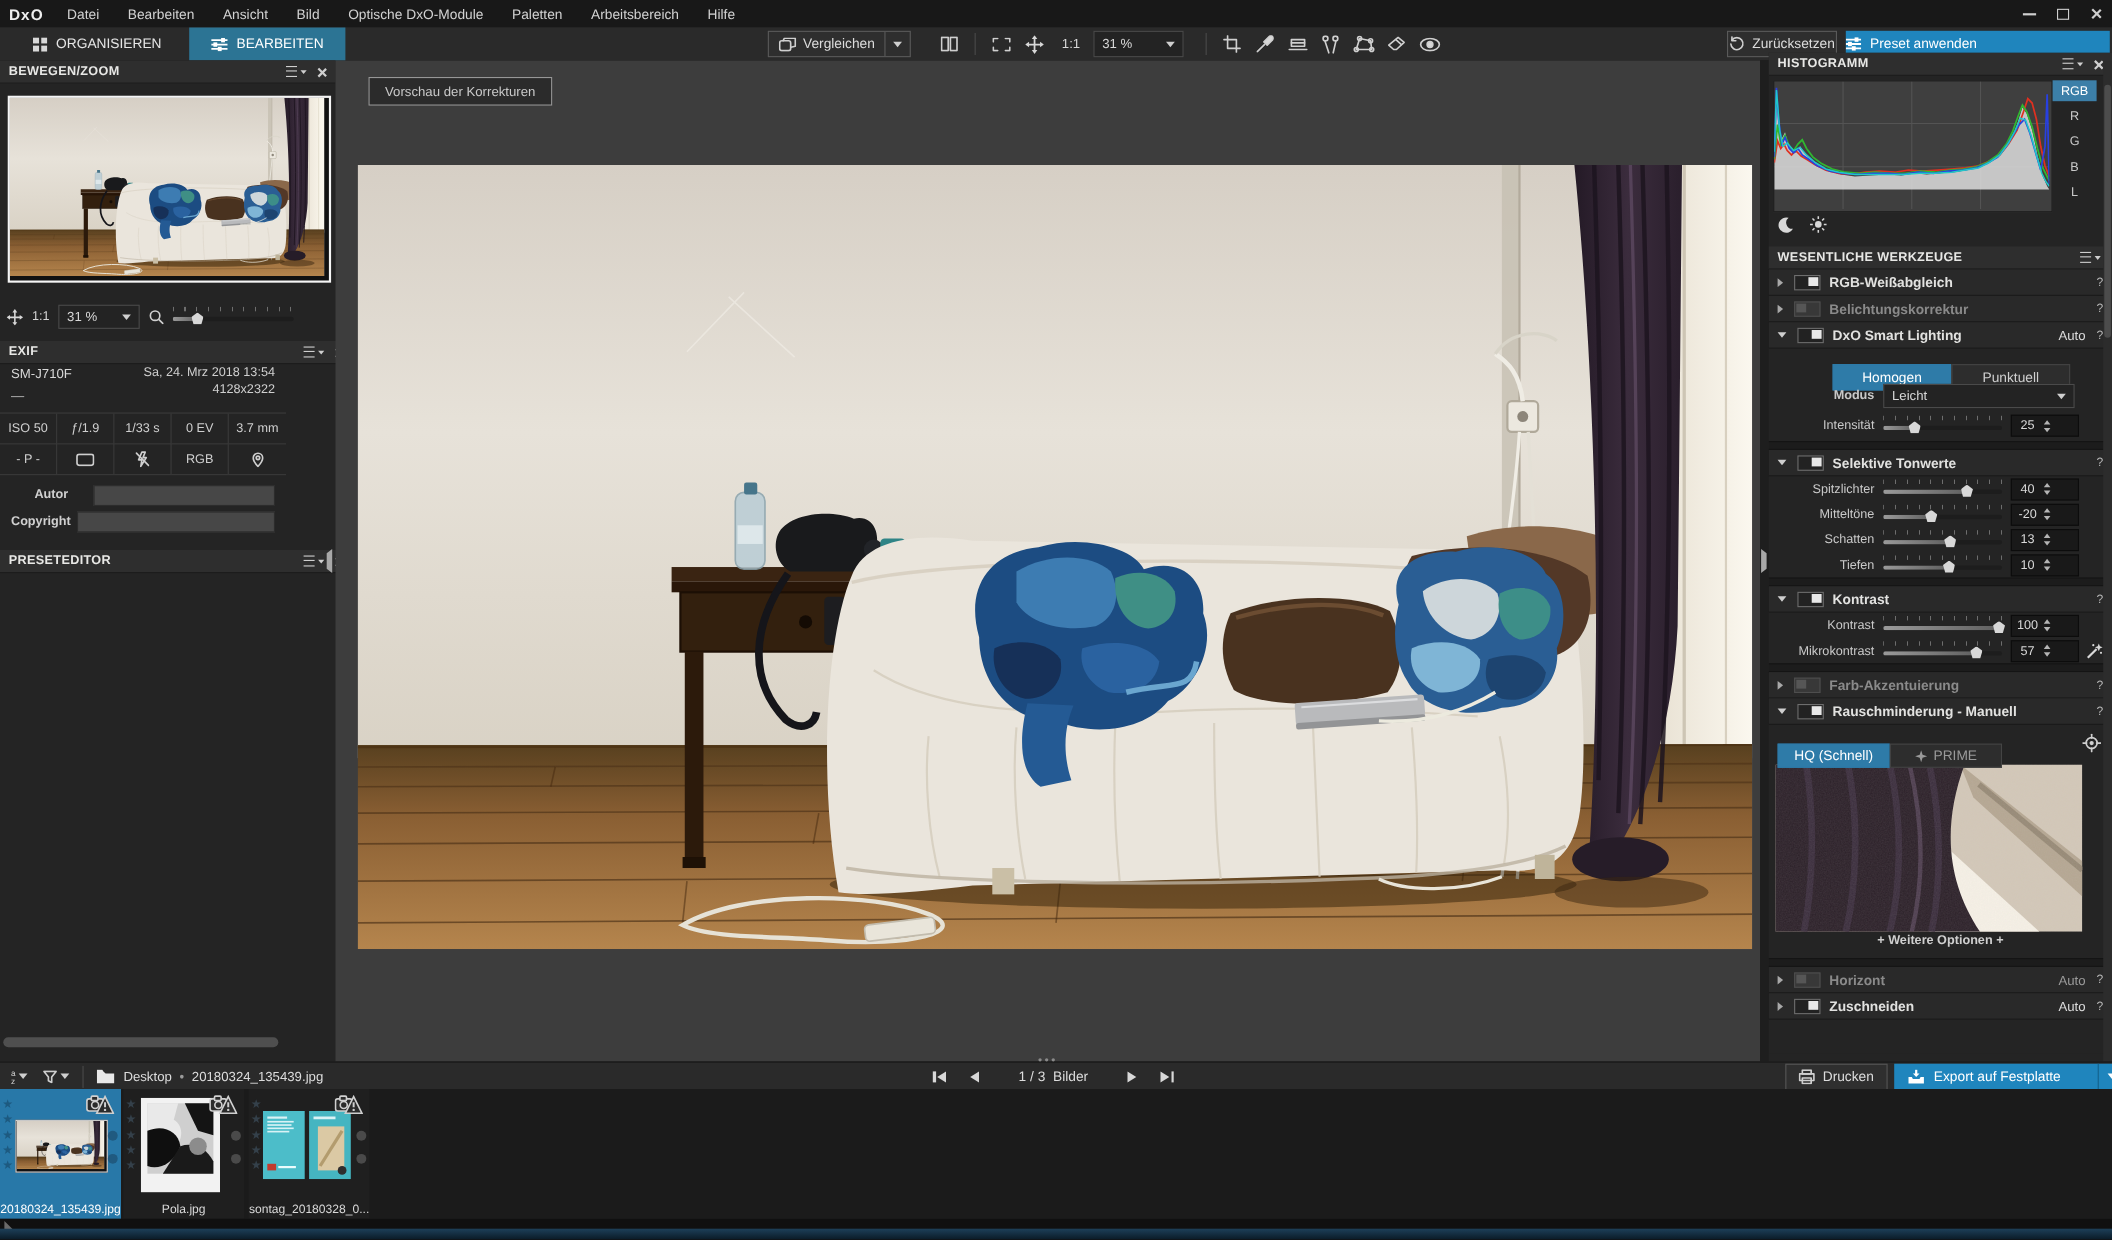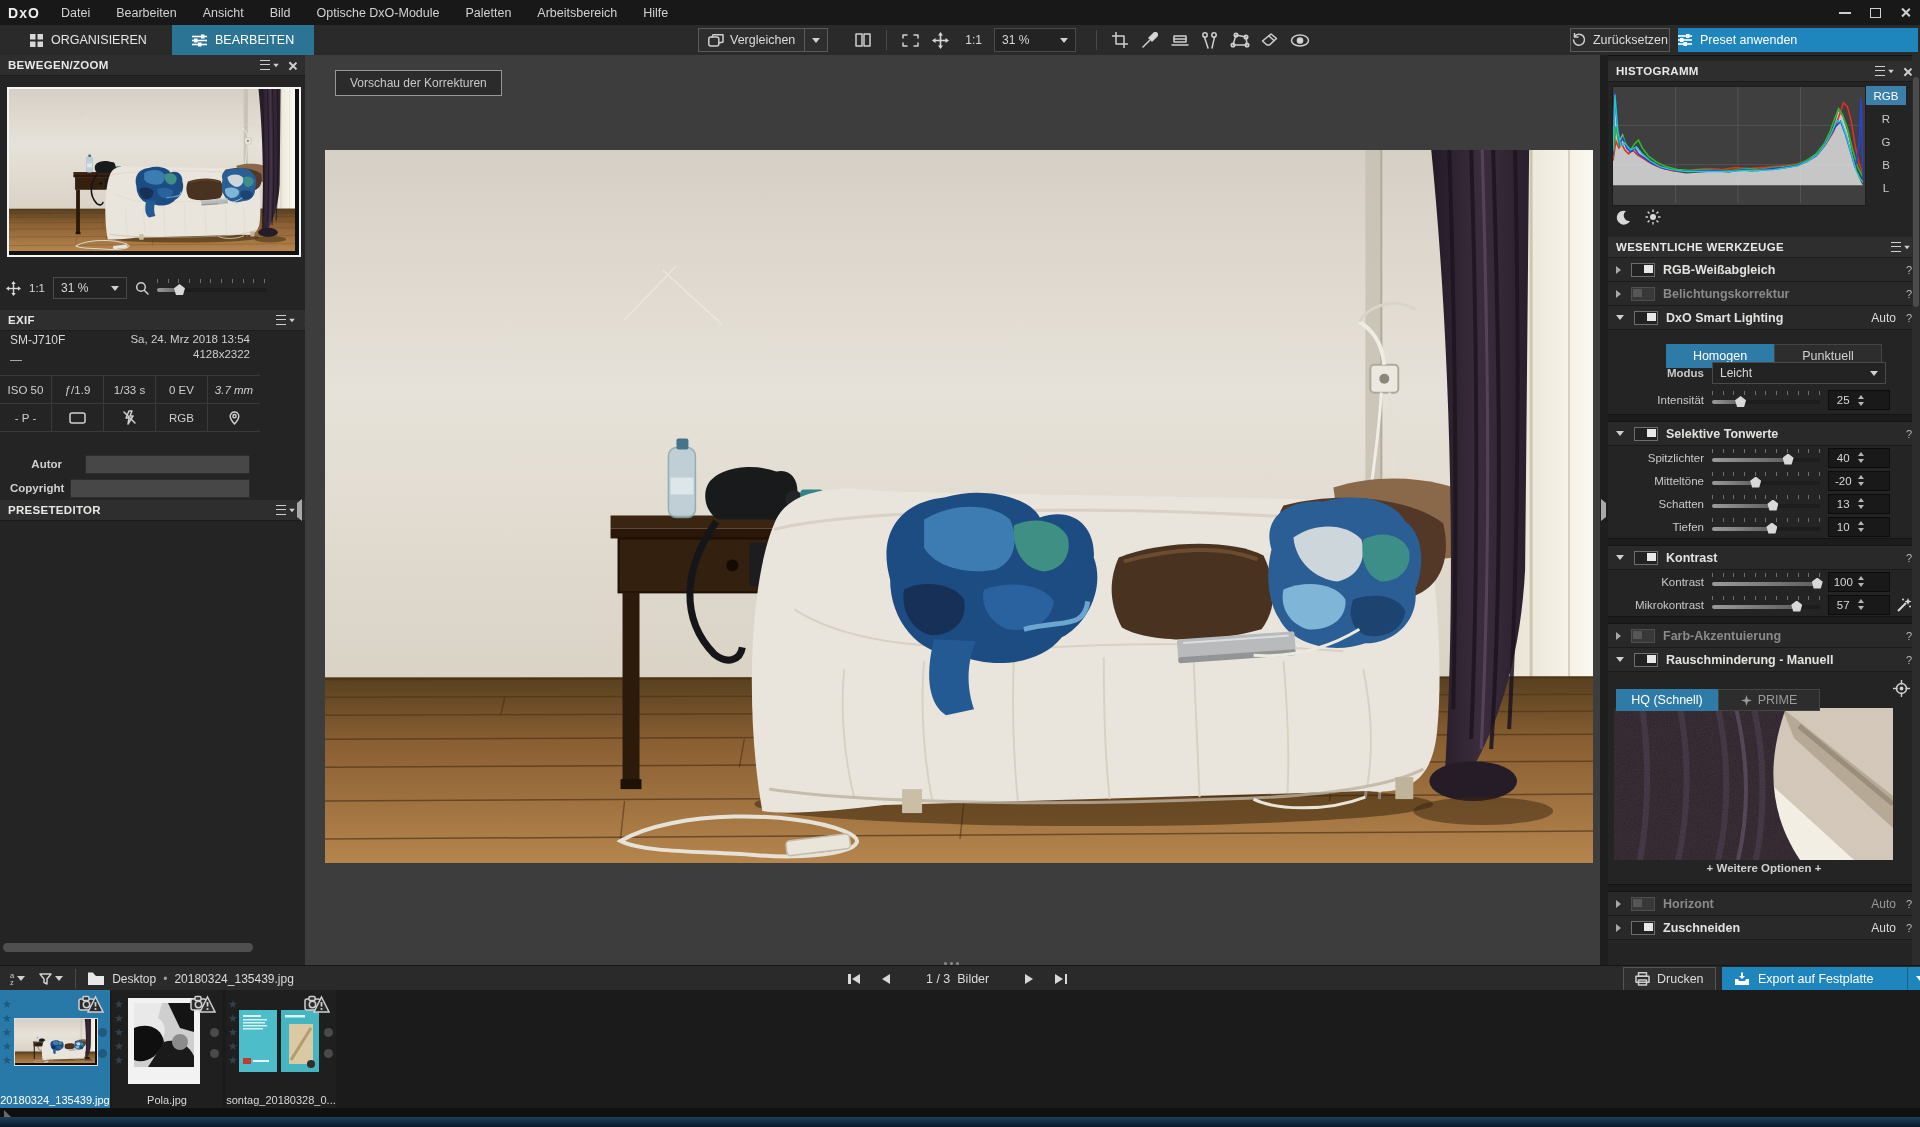--- a/index.html
+++ b/index.html
@@ -40,21 +40,21 @@
              font-size:11.5px;font-weight:bold;color:#e8e8e6;letter-spacing:.3px;border-bottom:1px solid #1c1c1c;}
   .phdr-icons{margin-left:auto;display:flex;align-items:center;gap:8px;}
   .menu-ic{display:flex;align-items:center;gap:2px;}
   .menu-bars{display:inline-block;width:10px;height:8px;border-top:1.5px solid #cfcfcf;border-bottom:1.5px solid #cfcfcf;position:relative;}
   .menu-bars::after{content:"";position:absolute;left:0;top:2.5px;width:10px;height:1.5px;background:#cfcfcf;}
   .x-ic{position:relative;width:9px;height:9px;}
   .x-ic::before,.x-ic::after{content:"";position:absolute;left:4px;top:0;width:1.6px;height:10px;background:#cfcfcf;}
   .x-ic::before{transform:rotate(45deg);} .x-ic::after{transform:rotate(-45deg);}
 
   .left-panel{left:0;top:55px;width:305px;height:910px;background:#242424;}
-  .right-panel{left:1608px;top:61px;width:312px;height:910px;background:#242424;}
+  .right-panel{left:1608px;top:48px;width:312px;height:910px;background:#242424;}
   .canvas{left:305px;top:55px;width:1295px;height:910px;background:#3d3d3d;}
   .splitter{left:1600px;top:55px;width:8px;height:910px;background:#1e1e1e;}
 
   .preview-chip{left:30px;top:15px;height:24px;padding:0 14px;border:1px solid #979797;background:#2b2b2b;
                 display:flex;align-items:center;font-size:12px;color:#c9c9c9;}
 
   
   .sl-row{display:flex;align-items:center;height:23px;padding-right:34px;}
   .sl-label{width:96px;text-align:right;font-size:11.5px;color:#c9c9c9;flex:none;padding-right:8px;}
   .sl-track{position:relative;width:108px;height:18px;flex:none;}
@@ -87,21 +87,21 @@
   .seg2{display:flex;height:24px;margin-top:22px;}
   .seg2 .sbtn{width:106px;display:flex;align-items:center;justify-content:center;font-size:12.5px;
               background:#2d2d2d;border:1px solid #444;color:#cfcfcf;gap:6px;}
   .seg2 .sbtn.sel{background:#2e7ba8;border-color:#2e7ba8;color:#fff;}
   .divider{height:6px;background:#1c1c1c;border-top:1px solid #141414;border-bottom:1px solid #141414;}
 
   
   .exif-grid{display:grid;grid-template-columns:repeat(5,1fr);border-top:1px solid #3a3a3a;border-bottom:1px solid #3a3a3a;}
   .exif-cell{height:27px;display:flex;align-items:center;justify-content:center;font-size:11.5px;color:#cfcfcf;
              border-right:1px solid #3a3a3a;}
-  .exif-cell:nth-child(5n){border-right:none;font-style:italic;}
+  .exif-cell:nth-child(5n){border-right:none;}
   .exif-cell.r2{border-top:1px solid #3a3a3a;}
   .inp{height:17px;background:#474747;border:1px solid #2c2c2c;flex:1;}
 
   
   .chan-btn{width:40px;height:19px;display:flex;align-items:center;justify-content:center;font-size:11.5px;color:#c8c8c8;}
   .chan-btn.sel{background:#3c7fa8;color:#fff;}
 
   
   .statusbar{left:0;top:965px;width:1920px;height:25px;background:#2a2a2a;border-top:1px solid #161616;display:flex;align-items:center;}
   .sbtn2{height:22px;border:1px solid #555;background:#2f2f2f;display:flex;align-items:center;gap:7px;padding:0 11px;font-size:12.5px;color:#dcdcdc;}
@@ -572,21 +572,21 @@
             </svg>
       </span>
       <span class="exif-cell r2">RGB</span>
       <span class="exif-cell r2">
         <svg width="11" height="14" viewBox="0 0 11 14" class="ic-stroke">
               <path d="M5.5,1 A4.3,4.3 0 0 1 9.8,5.3 C9.8,8.3 5.5,13 5.5,13 C5.5,13 1.2,8.3 1.2,5.3 A4.3,4.3 0 0 1 5.5,1 Z"></path>
               <circle cx="5.5" cy="5.2" r="1.6"></circle>
             </svg>
       </span>
     </div>
-    <div class="flex" style="height:24px;margin-top:20px;padding:0 10px;gap:23px">
+    <div class="flex" style="height:24px;margin-top:6px;padding:0 10px;gap:23px">
       <span style="width:52px;text-align:right;font-size:11.5px;font-weight:bold;color:#d0d0d0">Autor</span>
       <span class="inp"></span>
     </div>
     <div class="flex" style="height:24px;padding:0 10px;gap:8px">
       <span style="width:52px;text-align:right;font-size:11.5px;font-weight:bold;color:#d0d0d0">Copyright</span>
       <span class="inp"></span>
     </div>
   </div>
 
   <div class="abs panel-hdr" style="left:0;top:445px;width:305px">

